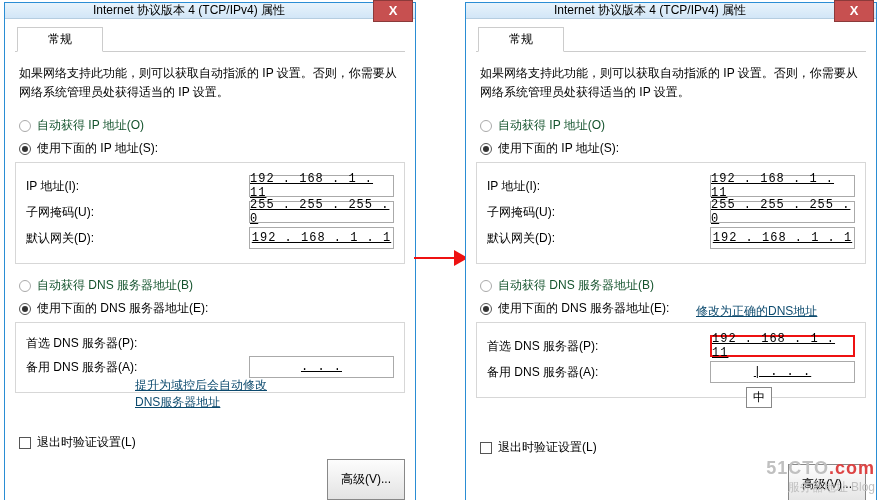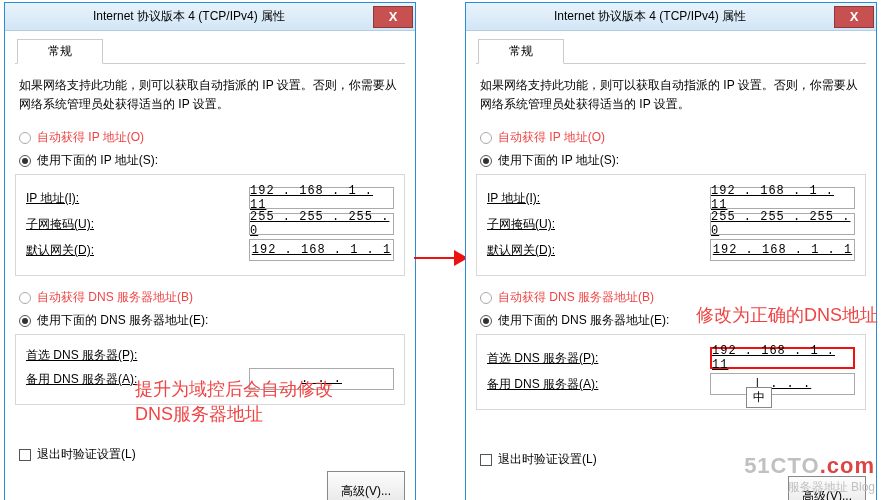--- a/index.html
+++ b/index.html
@@ -16,21 +16,21 @@
   }
   .dialog {
     position: absolute;
     width: 412px;
     border: 1px solid #2a8dd4;
     background: #fff;
   }
   .dialog.left { left: 4px; top: 2px; }
   .dialog.right { left: 465px; top: 2px; }
   .titlebar {
-    height: 28px;
+    height: 16px;
     background: linear-gradient(#e8f3fb,#d2e6f7);
     border-bottom: 1px solid #b5cde0;
     display: flex;
     align-items: center;
     position: relative;
   }
   .titlebar .title {
     flex: 1;
     text-align: center;
     color: #000;
@@ -78,35 +78,35 @@
     border: 1px solid #555;
     border-radius: 50%;
     margin-right: 6px;
     display: flex; align-items: center; justify-content: center;
     background: #fff;
   }
   .radio.checked::after {
     content:"";
     width:6px; height:6px; background:#333; border-radius:50%;
   }
-  .radio-row.disabled { color:#ef4444; }
+  .radio-row.disabled { color:#14532d; }
   .radio-row.disabled .radio { border-color:#aaa; }
   .field-block {
     border: 1px solid #d7d7d7;
     padding: 8px 10px 10px 10px;
     margin: 2px 0 10px 0;
     position: relative;
   }
   .pair {
     display: flex;
     align-items: center;
     justify-content: space-between;
     margin: 4px 0;
   }
-  .pair .lbl { flex: 1; text-decoration: underline; }
+  .pair .lbl { flex: 1; }
   .ipbox {
     width: 145px;
     height: 22px;
     border: 1px solid #aaa;
     background:#fff;
     display:flex;
     align-items:center;
     justify-content:center;
     font-family: "Courier New", monospace;
     letter-spacing: 1px;
@@ -132,24 +132,25 @@
   }
   .bottombar {
     display:flex; justify-content:flex-end;
     padding:6px 4px 2px 4px;
   }
   .adv-row {
     display:flex; justify-content:flex-end; margin-top:4px;
   }
   .annot {
     position:absolute;
-    color:#ef4444;
-    font-size:18px;
+    color:#0c4a6e;
+    font-size:12px;
     line-height:1.4;
     white-space:nowrap;
+    text-decoration:underline;
   }
   .arrow {
     position:absolute;
     left: 414px;
     top: 248px;
     width: 56px;
     height: 20px;
   }
   .arrow .line {
     position:absolute; top:9px; left:0; width:44px; height:2px; background:#e11;
@@ -160,21 +161,21 @@
     border-top:8px solid transparent;
     border-bottom:8px solid transparent;
   }
   .watermark {
     position:absolute;
     right:6px; bottom:4px;
     text-align:right;
     color:#bbb;
     font-family: Arial, sans-serif;
   }
-  .watermark .big { font-size:22px; font-weight:bold; letter-spacing:1px; color:#c0c0c0; }
+  .watermark .big { font-size:18px; font-weight:bold; letter-spacing:1px; color:#c0c0c0; }
   .watermark .dot { color:#d44; }
   .watermark .sub { font-size:12px; color:#c0c0c0; }
   .ime {
     position:absolute;
     border:1px solid #888;
     background:#fff;
     padding:1px 6px;
     font-size:12px;
   }
 </style>

